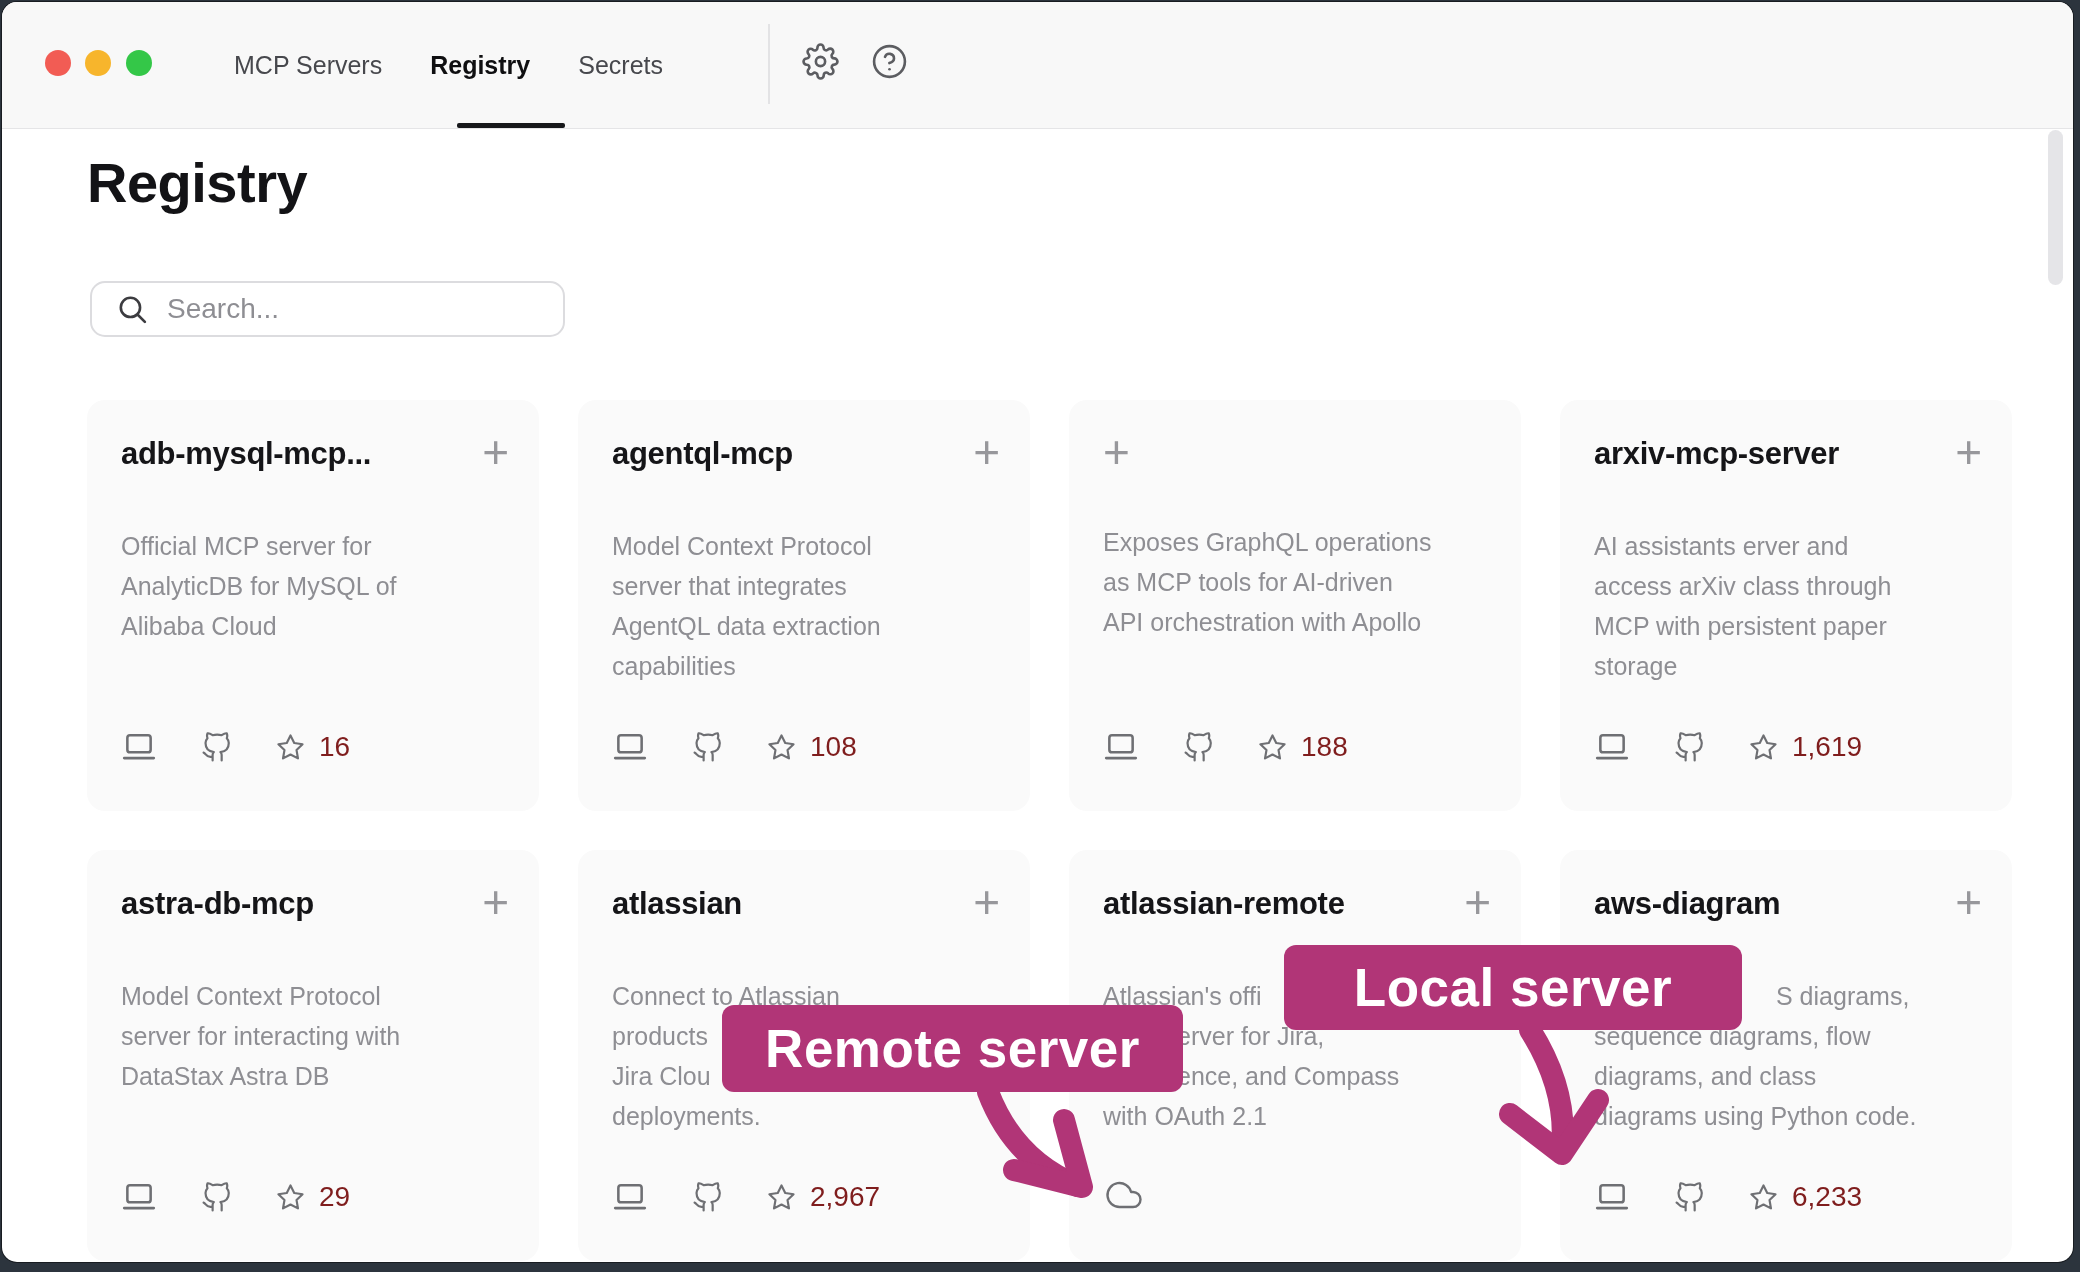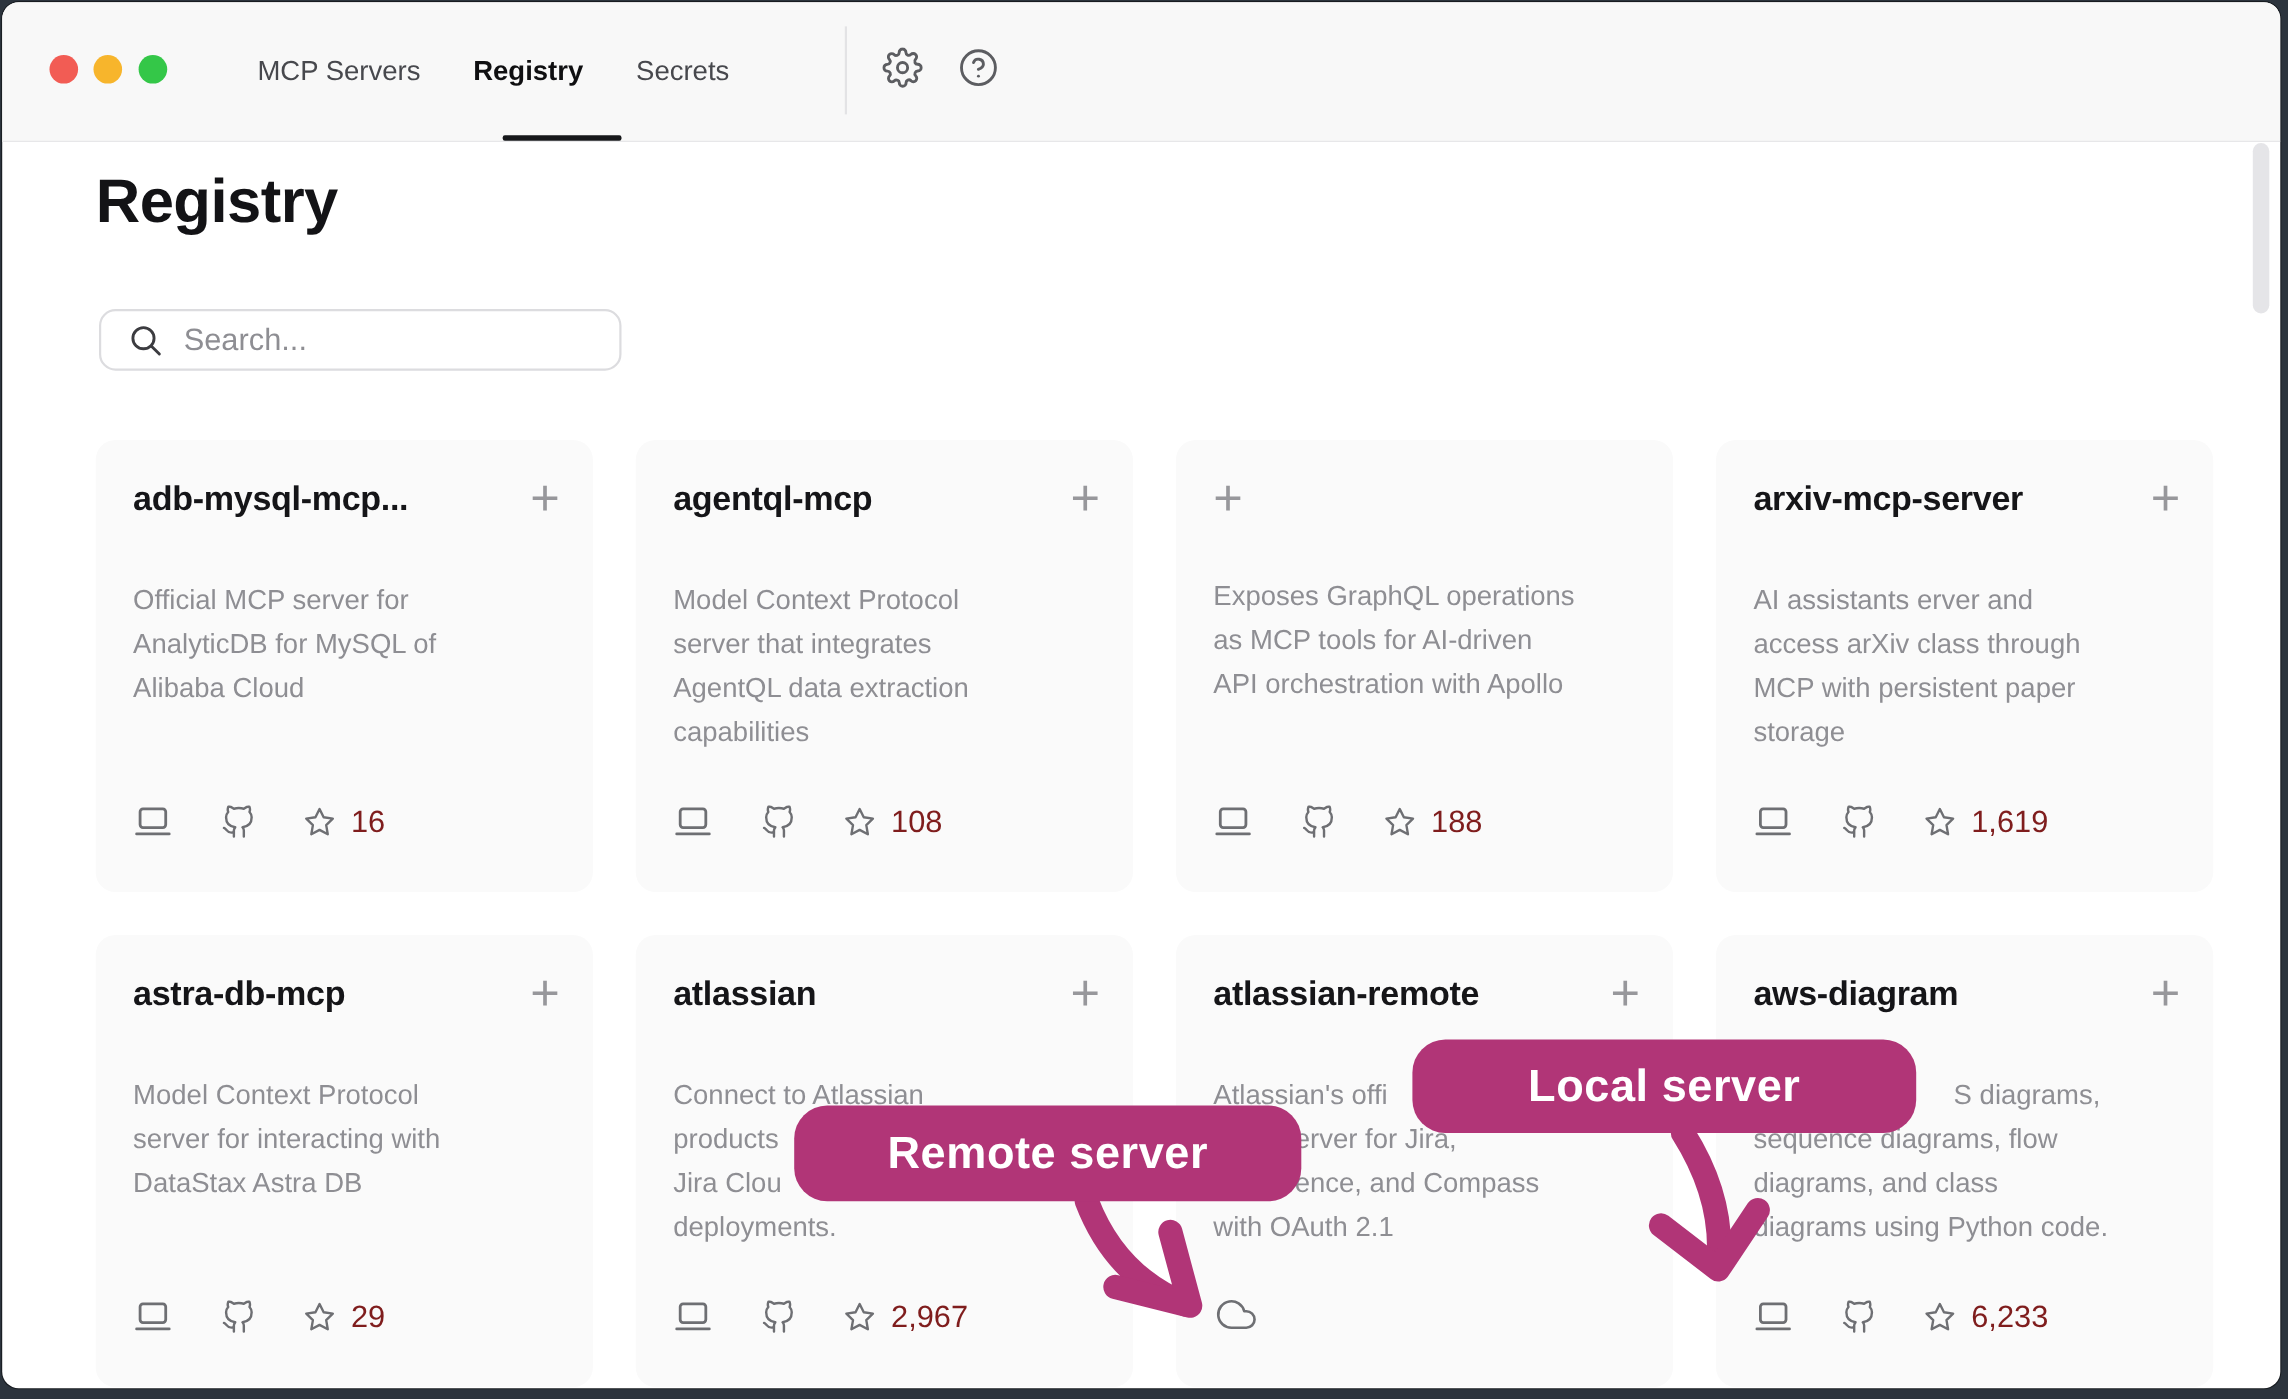--- a/index.html
+++ b/index.html
@@ -52,21 +52,21 @@
   .ficon{display:flex;align-items:center;}
   .stat{display:flex;align-items:center;gap:14px;}
   .count{font-size:28px;color:#7f1d1d;}
 
   
   .scroll-thumb{position:absolute;right:10px;top:128px;width:15px;height:155px;
     background:#e5e5e8;border-radius:8px;}
 
   
   .badge{position:absolute;display:flex;align-items:center;justify-content:center;
-    color:#fff;font-size:41px;font-weight:800;border-radius:30px;z-index:30;letter-spacing:0.5px;}
+    color:#fff;font-size:53px;font-weight:800;border-radius:12px;z-index:30;letter-spacing:0.5px;}
   .badge-remote{left:720px;top:1003px;width:461px;height:87px;}
   .badge-local{left:1282px;top:943px;width:458px;height:85px;}
   .ann-arrows{position:absolute;left:0;top:0;width:2080px;height:1272px;z-index:29;
     pointer-events:none;}
 </style>
 </head>
 <body>
 
 <div class="backdrop" style="background: rgb(44, 52, 61);">
   <div class="window">

